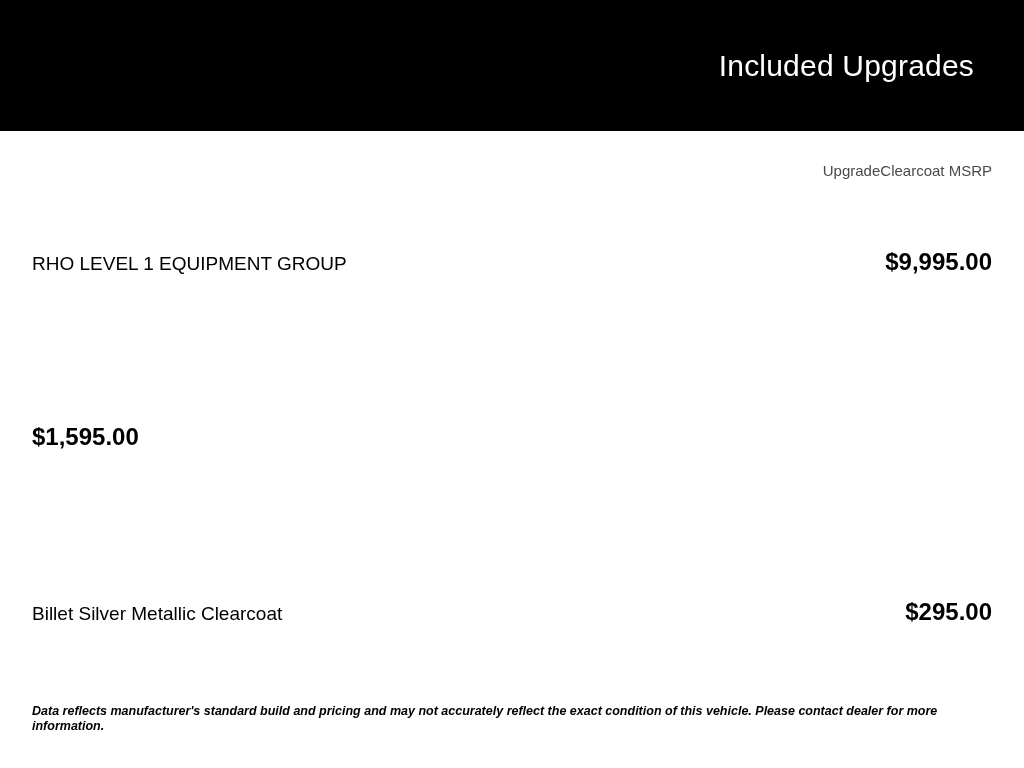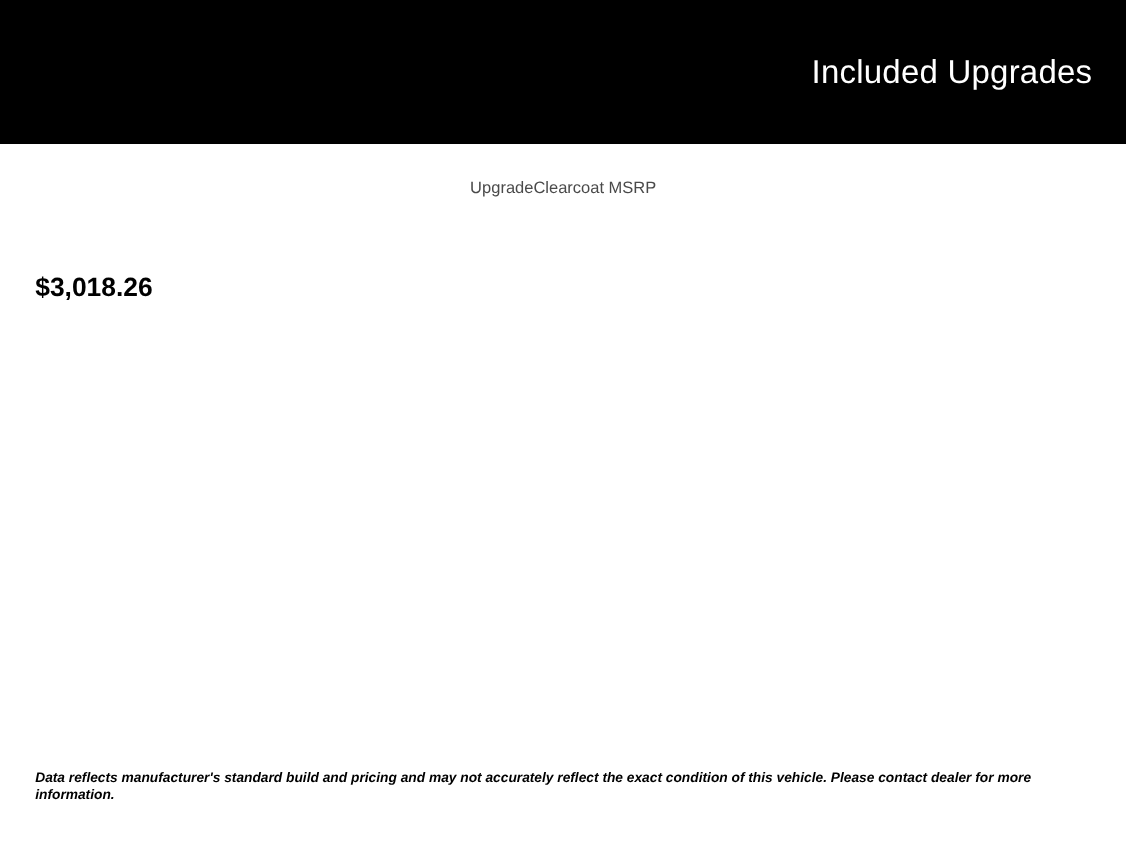--- a/index.html
+++ b/index.html
@@ -22,40 +22,40 @@
     flex-direction: column;
   }
   .header-bar {
     background: #000000;
     height: 131px;
     flex: 0 0 131px;
     display: flex;
     align-items: center;
     justify-content: flex-end;
     box-sizing: border-box;
-    padding-right: 31px;
+    padding-right: 50px;
   }
   .header-title {
     color: #ffffff;
     font-size: 30px;
     font-weight: 400;
     letter-spacing: 0.2px;
     line-height: 1;
   }
   .content {
     flex: 1 1 auto;
     display: flex;
     flex-direction: column;
     box-sizing: border-box;
     padding: 0 32px;
     background: #ffffff;
   }
   .col-head-row {
     display: flex;
-    justify-content: center;
+    justify-content: flex-end;
     align-items: baseline;
     padding-top: 31px;
   }
   .col-head {
     font-size: 15px;
     color: #4a4a4a;
     font-weight: 400;
   }
   .rows {
     flex: 1 1 auto;
@@ -103,24 +103,32 @@
 
   <div class="content">
 
     <div class="col-head-row">
       <div class="col-head">Upgrade</div>
       <div class="col-head">Clearcoat MSRP</div>
     </div>
 
     <div class="rows">
 
+      <div class="row">
+        <div class="row-name">RHO LEVEL 1 EQUIPMENT GROUP</div>
+        <div class="row-price">$9,995.00</div>
+      </div>
 
       <div class="row">
-        <div class="row-price">$3,018.26</div>
+        <div class="row-price">$1,595.00</div>
       </div>
 
+      <div class="row">
+        <div class="row-name">Billet Silver Metallic Clearcoat</div>
+        <div class="row-price">$295.00</div>
+      </div>
 
     </div>
 
     <div class="disclaimer">Data reflects manufacturer's standard build and pricing and may not accurately reflect the exact condition of this vehicle. Please contact dealer for more information.</div>
 
   </div>
 </div>
 
 </body></html>

